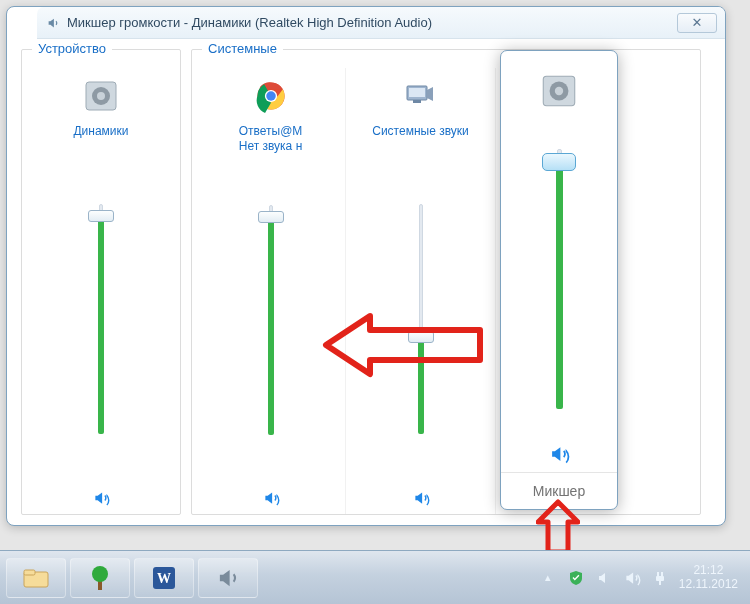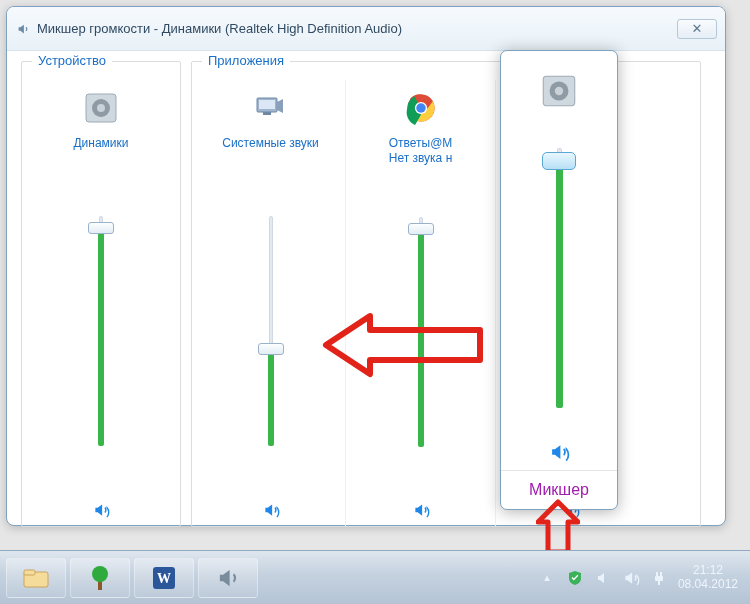--- a/index.html
+++ b/index.html
@@ -19,27 +19,28 @@
     top: 6px;
     left: 6px;
     width: 720px;
     height: 520px;
     background: #fff;
     border: 1px solid #7ea2bf;
     border-radius: 8px;
     box-shadow: 0 2px 10px rgba(0,0,0,.2);
   }
   .titlebar {
-    height: 44px;
+    height: 32px;
     display: flex;
     align-items: center;
     padding: 0 8px;
     background: linear-gradient(#f6fafd, #e8f1f8);
     border-bottom: 1px solid #d7e3ec;
     border-radius: 7px 7px 0 0;
+    margin-left: 30px;
   }
   .title-icon {
     width: 16px; height: 16px;
     display: inline-flex; align-items: center; justify-content: center;
     color: #6a8aa5;
     margin-right: 6px;
   }
   .title-text { flex: 1; color: #304a62; font-size: 13px; white-space: nowrap; overflow: hidden; }
   .win-close {
     width: 40px; height: 20px;
@@ -184,23 +185,23 @@
   .flyout .sep {
     width: 100%;
     height: 1px;
     border-top: 1px solid #e5e5e5;
     margin-top: auto;
   }
   .flyout .mixer-link {
     width: 100%;
     text-align: center;
     padding: 10px 12px;
-    color: #a21caf;
+    color: #737373;
     cursor: pointer;
-    font-size: 16px;
+    font-size: 14px;
   }
 
   
   .taskbar {
     position: absolute;
     left: 0; right: 0; bottom: 0;
     height: 54px;
     background: linear-gradient(#dfe6ee, #c4d1df 45%, #b5c4d5);
     border-top: 1px solid #8ea9c0;
     display: flex;
@@ -288,64 +289,64 @@
         </div>
         <div class="mute-btn">
           <svg width="18" height="18" viewBox="0 0 16 16">
               <path fill="currentColor" d="M3 6h2l4-3v10l-4-3H3V6zm8 .2a3 3 0 010 3.6l.9.9a4.3 4.3 0 000-5.4l-.9.9zm1.8-1.8l.9.9a7 7 0 010 9.4l-.9-.9a5.7 5.7 0 000-7.6z"></path>
             </svg>
         </div>
       </div>
     </div>
 
     <div class="group" style="flex:1">
-      <span class="group-title">Приложения</span>
-
-      <div class="channel">
-        <div class="ch-icon">
-          <svg width="40" height="40" viewBox="0 0 40 40">
-            <rect x="6" y="10" width="20" height="14" rx="1" fill="#9fb5cf" stroke="#6e88a5"></rect>
-            <rect x="8" y="12" width="16" height="9" fill="#dbe7f4"></rect>
-            <rect x="12" y="24" width="8" height="3" fill="#6e88a5"></rect>
-            <path d="M26 14 l6-3 v14 l-6-3" fill="#8aa0ba"></path>
-          </svg>
-        </div>
-        <div class="ch-label">Системные звуки</div>
-        <div class="slider-wrap">
-          <div class="vslider">
-            <div class="track"></div>
-            <div class="fill" style="height:42%"></div>
-            <div class="thumb" style="bottom:calc(42% - 6px)"></div>
-          </div>
-        </div>
-        <div class="mute-btn">
-          <svg width="18" height="18" viewBox="0 0 16 16">
-              <path fill="currentColor" d="M3 6h2l4-3v10l-4-3H3V6zm8 .2a3 3 0 010 3.6l.9.9a4.3 4.3 0 000-5.4l-.9.9zm1.8-1.8l.9.9a7 7 0 010 9.4l-.9-.9a5.7 5.7 0 000-7.6z"></path>
-            </svg>
-        </div>
-      </div>
+      <span class="group-title">Системные</span>
 
       <div class="channel">
         <div class="ch-icon">
           <svg width="34" height="34" viewBox="0 0 40 40">
             <circle cx="20" cy="20" r="16" fill="#df4a32"></circle>
             <path d="M20 4a16 16 0 0113.9 8H20a8 8 0 00-7 4.1L6.7 9.6A16 16 0 0120 4z" fill="#dd4b39"></path>
             <path d="M36 20a16 16 0 01-23.7 14l6.9-11.9A8 8 0 0028 20l5.9-8A16 16 0 0136 20z" fill="#ffcd40"></path>
             <path d="M4 20a16 16 0 018-13.9l6.9 12A8 8 0 0020 28l-7 12A16 16 0 014 20z" fill="#0f9d58"></path>
             <circle cx="20" cy="20" r="7.2" fill="#fff"></circle>
             <circle cx="20" cy="20" r="5.6" fill="#4285f4"></circle>
           </svg>
         </div>
         <div class="ch-label" style="white-space:pre-line">Ответы@M
 Нет звука н</div>
         <div class="slider-wrap">
           <div class="vslider">
             <div class="track"></div>
             <div class="fill" style="height:95%"></div>
             <div class="thumb" style="bottom:calc(95% - 6px)"></div>
+          </div>
+        </div>
+        <div class="mute-btn">
+          <svg width="18" height="18" viewBox="0 0 16 16">
+              <path fill="currentColor" d="M3 6h2l4-3v10l-4-3H3V6zm8 .2a3 3 0 010 3.6l.9.9a4.3 4.3 0 000-5.4l-.9.9zm1.8-1.8l.9.9a7 7 0 010 9.4l-.9-.9a5.7 5.7 0 000-7.6z"></path>
+            </svg>
+        </div>
+      </div>
+
+      <div class="channel">
+        <div class="ch-icon">
+          <svg width="40" height="40" viewBox="0 0 40 40">
+            <rect x="6" y="10" width="20" height="14" rx="1" fill="#9fb5cf" stroke="#6e88a5"></rect>
+            <rect x="8" y="12" width="16" height="9" fill="#dbe7f4"></rect>
+            <rect x="12" y="24" width="8" height="3" fill="#6e88a5"></rect>
+            <path d="M26 14 l6-3 v14 l-6-3" fill="#8aa0ba"></path>
+          </svg>
+        </div>
+        <div class="ch-label">Системные звуки</div>
+        <div class="slider-wrap">
+          <div class="vslider">
+            <div class="track"></div>
+            <div class="fill" style="height:42%"></div>
+            <div class="thumb" style="bottom:calc(42% - 6px)"></div>
           </div>
         </div>
         <div class="mute-btn">
           <svg width="18" height="18" viewBox="0 0 16 16">
               <path fill="currentColor" d="M3 6h2l4-3v10l-4-3H3V6zm8 .2a3 3 0 010 3.6l.9.9a4.3 4.3 0 000-5.4l-.9.9zm1.8-1.8l.9.9a7 7 0 010 9.4l-.9-.9a5.7 5.7 0 000-7.6z"></path>
             </svg>
         </div>
       </div>
 
       <div class="channel">
@@ -464,16 +465,16 @@
     <div class="ticon">
       <svg width="16" height="16" viewBox="0 0 16 16">
           <rect x="5" y="2" width="2" height="4" fill="#eaf3fb"></rect>
           <rect x="9" y="2" width="2" height="4" fill="#eaf3fb"></rect>
           <rect x="4" y="6" width="8" height="5" rx="1" fill="#eaf3fb"></rect>
           <rect x="7" y="11" width="2" height="4" fill="#eaf3fb"></rect>
         </svg>
     </div>
     <div class="clock">
       <div>21:12</div>
-      <div>08.04.2012</div>
+      <div>12.11.2012</div>
     </div>
   </div>
 </div>
 
 </body></html>

